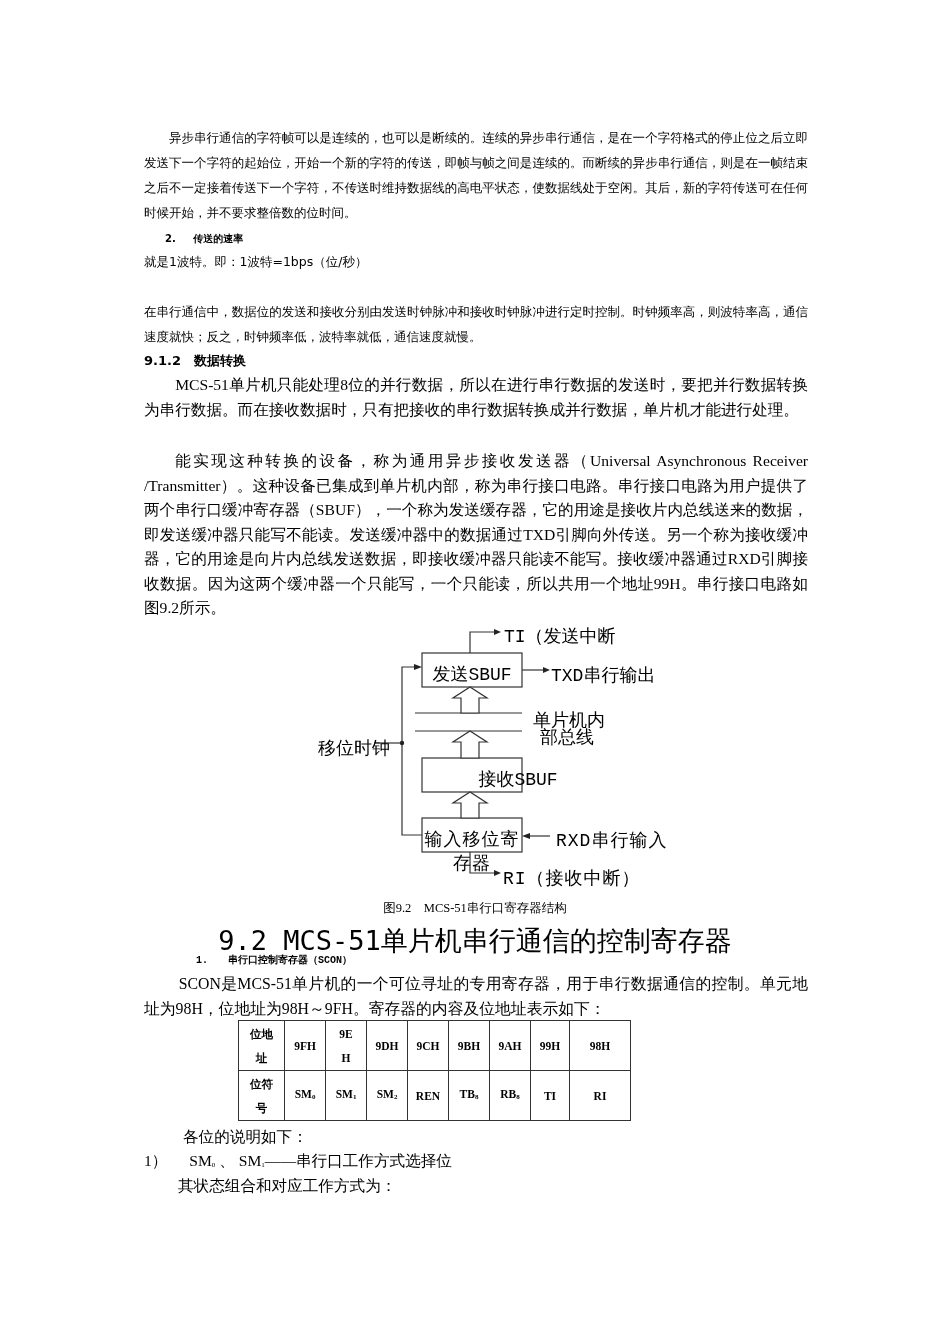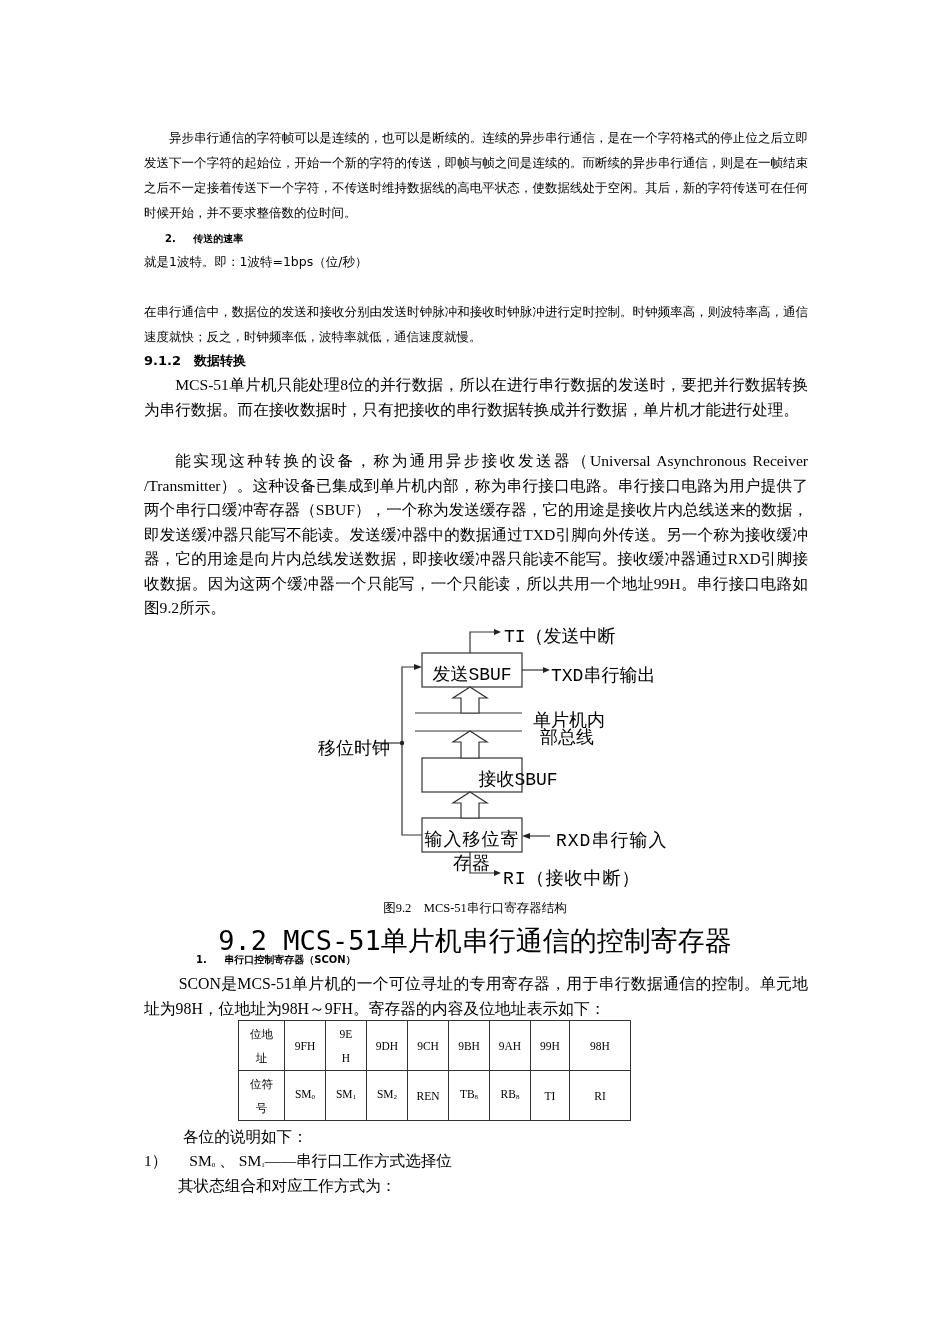--- a/index.html
+++ b/index.html
@@ -7,21 +7,21 @@
   .abs { position:absolute; }
   .small { font-size:12.5px; line-height:25px; font-family:"DejaVu Sans","Liberation Sans",sans-serif; }
   .small-p { position:absolute; left:144px; width:664px; }
   .main { font-size:15.6px; line-height:24.5px; font-family:"Liberation Serif","DejaVu Serif",serif; }
   .main-p { position:absolute; left:144px; width:664px; text-align:justify; }
   .h-sub { font-size:10px; font-weight:bold; font-family:"DejaVu Sans","Liberation Sans",sans-serif; }
   .h912 { font-size:13px; font-weight:bold; font-family:"DejaVu Sans","Liberation Sans",sans-serif; }
   .h92 { font-size:27px; font-weight:normal; font-family:"DejaVu Sans Mono","Liberation Mono",monospace; }
   .caption { font-size:12.5px; font-family:"Liberation Serif","DejaVu Serif",serif; }
   .diagram-text { font-size:18px; font-family:Liberation Mono, monospace; color:#000000; }
-  table.reg { border-collapse:collapse; position:absolute; left:238px; top:1020px; font-family:"Liberation Serif","DejaVu Serif",serif; font-size:11.5px; }
+  table.reg { border-collapse:collapse; position:absolute; left:238px; top:1020px; font-family:"Liberation Serif","DejaVu Serif",serif; font-size:11.5px;font-weight:bold; }
   table.reg td { border:1px solid #333; text-align:center; vertical-align:middle; height:49px; padding:0; line-height:24px; }
   sub { font-size:7px; vertical-align:-1px; }
 </style>
 </head>
 <body>
 
 <div class="small small-p" style="top:125px;text-indent:2em;text-align:justify;">异步串行通信的字符帧可以是连续的，也可以是断续的。连续的异步串行通信，是在一个字符格式的停止位之后立即发送下一个字符的起始位，开始一个新的字符的传送，即帧与帧之间是连续的。而断续的异步串行通信，则是在一帧结束之后不一定接着传送下一个字符，不传送时维持数据线的高电平状态，使数据线处于空闲。其后，新的字符传送可在任何时候开始，并不要求整倍数的位时间。</div>
 
 <div class="abs h-sub" style="left:165px;top:232px;">
   <span>2.</span>
@@ -87,21 +87,21 @@
   <div class="abs diagram-text" style="left:422px;top:767px;width:100px;text-align:center;padding-left:46px;">接收SBUF</div>
   <div class="abs diagram-text" style="left:422px;top:827px;width:100px;text-align:center;letter-spacing:1px;">输入移位寄存器</div>
   <div class="abs diagram-text" style="left:556px;top:828px;letter-spacing:1px;">RXD串行输入</div>
   <div class="abs diagram-text" style="left:503px;top:866px;letter-spacing:1px;">RI（接收中断）</div>
 </div>
 
 <div class="abs caption" style="left:0;width:950px;text-align:center;top:900px;">图9.2　MCS-51串行口寄存器结构</div>
 
 <div class="abs h92" style="left:0;width:950px;text-align:center;top:923px;">9.2 MCS-51单片机串行通信的控制寄存器</div>
 
-<div class="abs h-sub" style="left:196px;top:953px;">
+<div class="abs h-sub" style="left:196px;top:953px;font-family:Liberation Mono, monospace;">
   <span>1.</span>
   <span style="margin-left:14px;">串行口控制寄存器（SCON）</span>
 </div>
 
 <div class="main main-p" style="top:972px;text-indent:2.2em;font-size:15.8px;">SCON是MCS-51单片机的一个可位寻址的专用寄存器，用于串行数据通信的控制。单元地址为98H，位地址为98H～9FH。寄存器的内容及位地址表示如下：</div>
 
 <table class="reg">
   <tbody>
       <tr>
     <td style="width:45px;"><span>位地</span><br><span>址</span></td>

